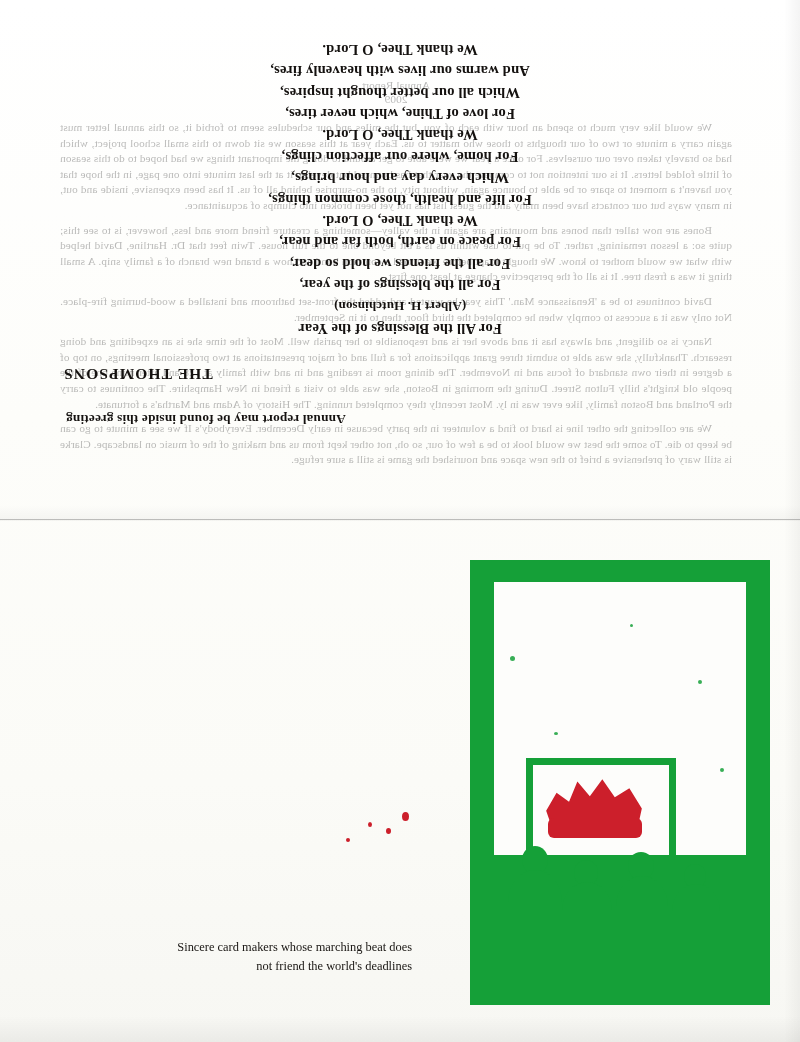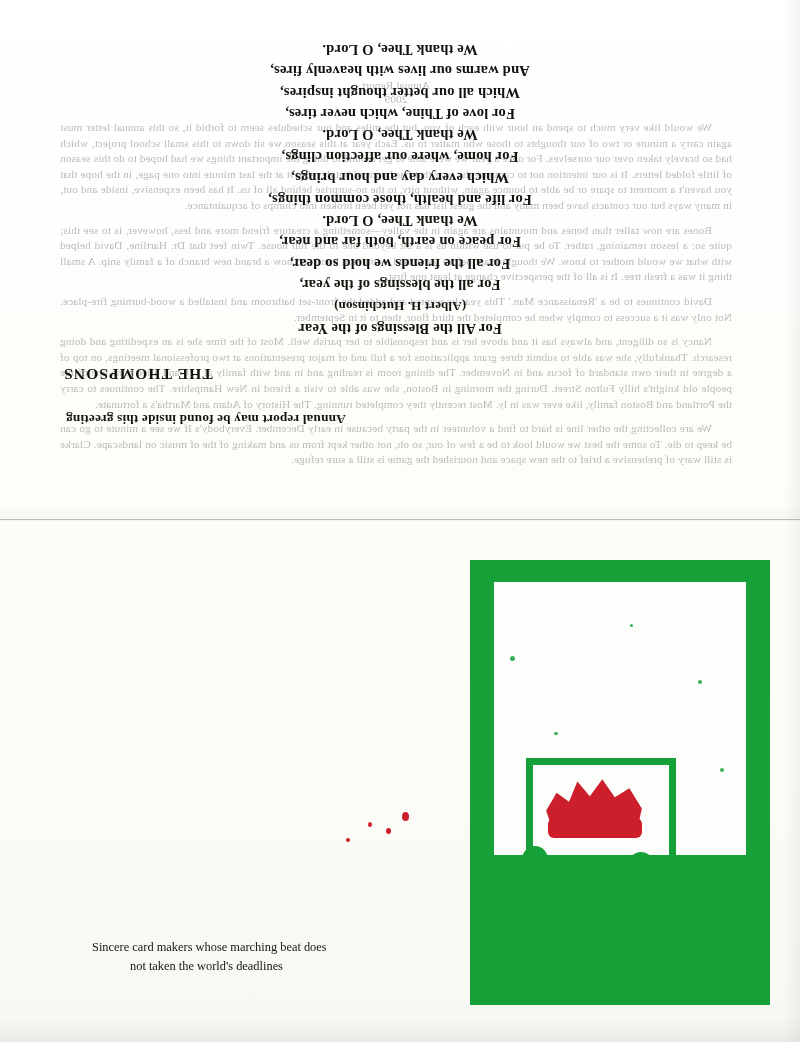--- a/index.html
+++ b/index.html
@@ -121,27 +121,28 @@
     font-size: 13px;
     margin-top: 1px;
   }
   #greeting .poem .refrain {
     display: block;
   }
 
   
   #caption {
     position: absolute;
-    left: 92px;
+    left: 82px;
     top: 938px;
     width: 330px;
     font-family: "Liberation Serif", serif;
     font-size: 12.4px;
     line-height: 19px;
     color: #181512;
+    text-align: right;
   }
   #caption .l2 { padding-left: 38px; display: block; }
 
   
   #artwork {
     position: absolute;
     left: 470px;
     top: 560px;
     width: 300px;
     height: 445px;
@@ -232,21 +233,21 @@
       <span class="line refrain">We thank Thee, O Lord.</span>
       <span class="line">For love of Thine, which never tires,</span>
       <span class="line">Which all our better thought inspires,</span>
       <span class="line">And warms our lives with heavenly fires,</span>
       <span class="line refrain">We thank Thee, O Lord.</span>
     </div>
   </div>
 
   <div id="caption">
     <span>Sincere card makers whose marching beat does</span>
-    <span class="l2">not taken the world's deadlines</span>
+    <span class="l2">not friend the world's deadlines</span>
   </div>
 
   <div id="artwork">
     <div class="block"></div>
     <div class="block-inner-white"></div>
     <div class="block-frame"></div>
 
     <div class="red-shape" style="left:72px; top:216px; width:104px; height:56px; clip-path: polygon(4% 62%, 14% 30%, 26% 46%, 34% 10%, 46% 36%, 58% 6%, 70% 38%, 84% 22%, 96% 58%, 92% 92%, 10% 94%);"></div>
     <div class="red-shape" style="left:78px; top:258px; width:94px; height:20px; border-radius:6px;"></div>
     <div class="red-drop" style="left:-68px; top:252px; width:7px; height:9px;"></div>

